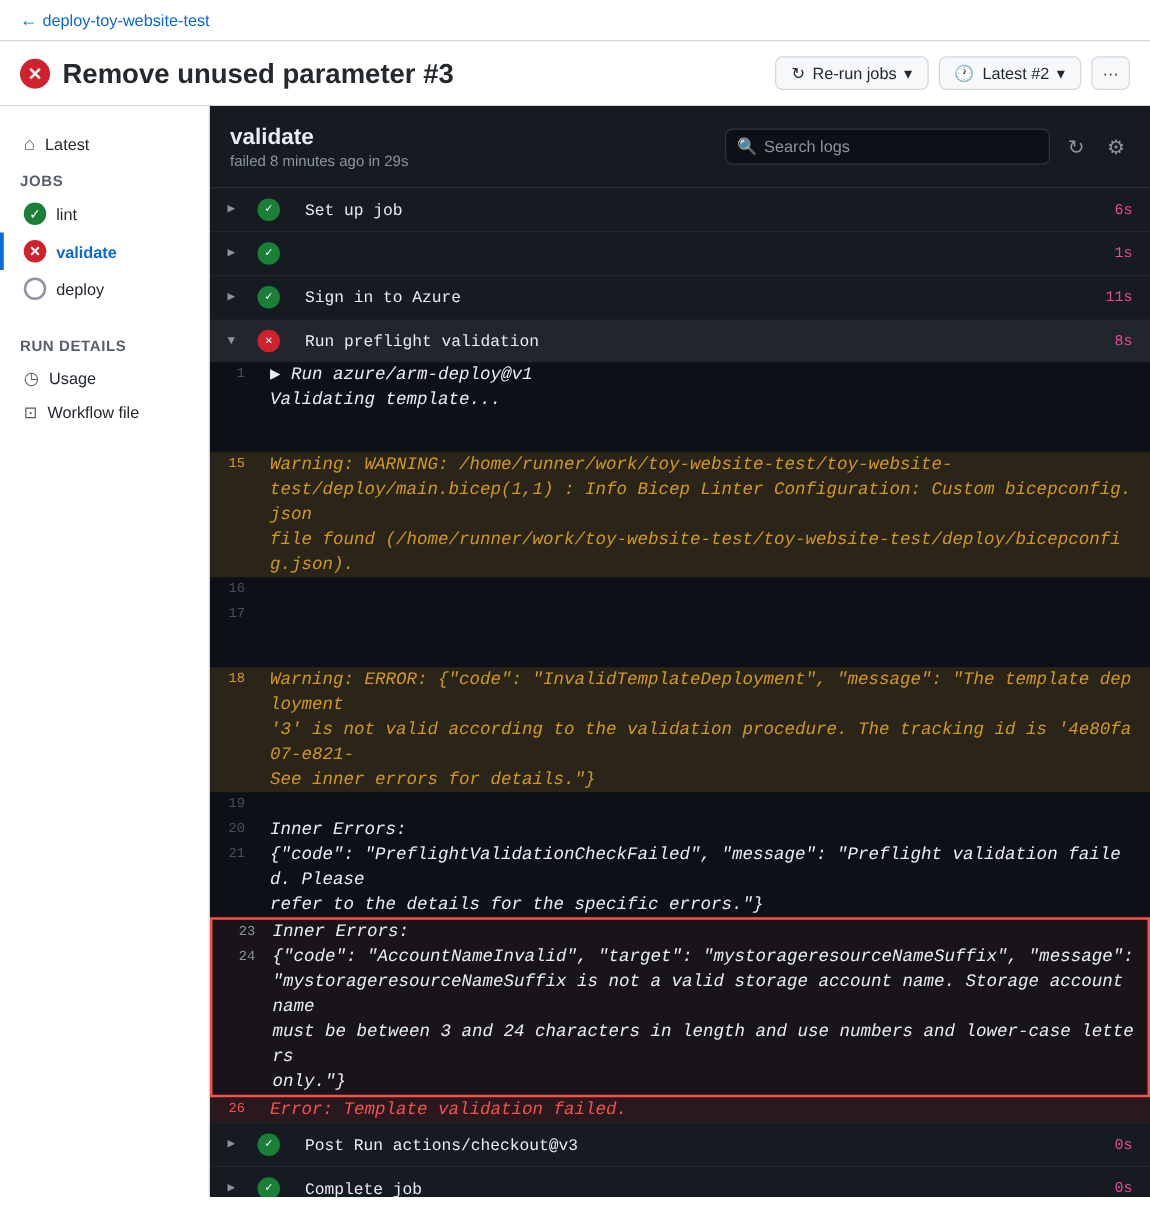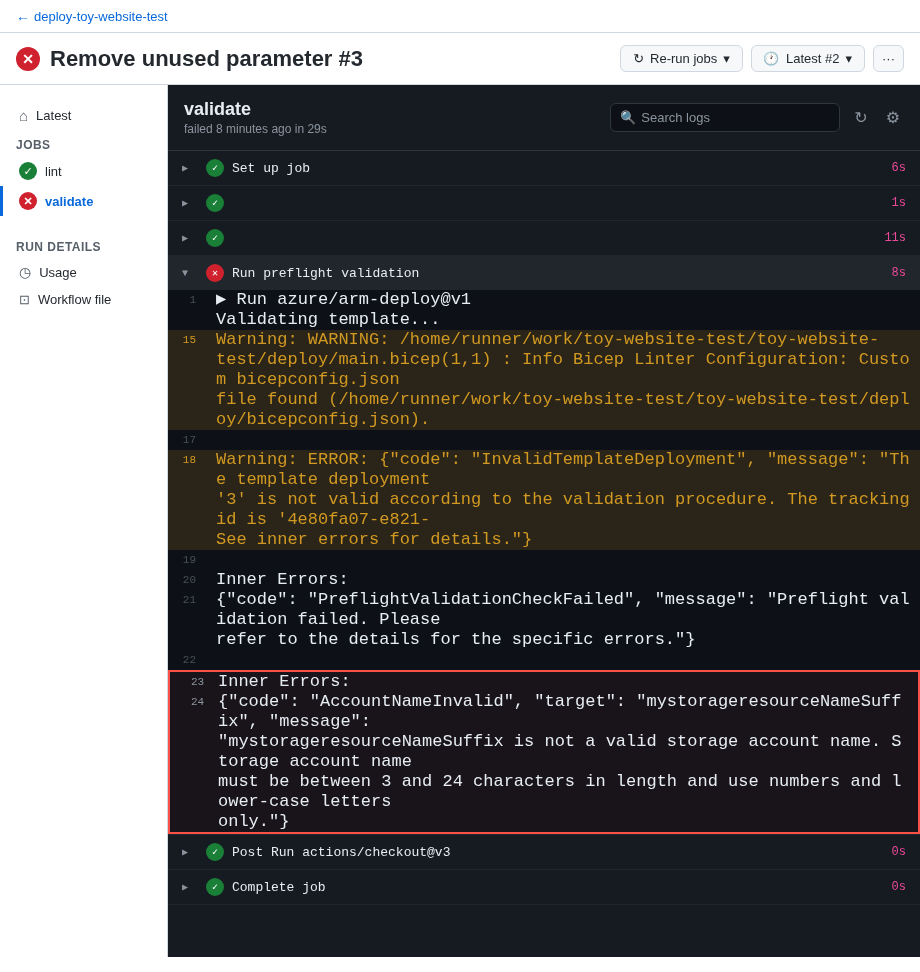--- a/index.html
+++ b/index.html
@@ -30,41 +30,41 @@
     .run-details-section { margin-top: 16px; }
 
     .content-area { flex: 1; background: #161b22; color: #e6edf3; overflow-y: auto; display: flex; flex-direction: column; }
 
     .log-header { padding: 14px 16px; display: flex; align-items: center; justify-content: space-between; border-bottom: 1px solid #30363d; background: #161b22; }
     .log-title { font-size: 18px; font-weight: 600; color: #e6edf3; }
     .log-subtitle { font-size: 12px; color: #8b949e; margin-top: 2px; }
     .log-header-right { display: flex; align-items: center; gap: 10px; }
     .search-input-wrap { position: relative; display: flex; align-items: center; }
     .search-icon-log { position: absolute; left: 10px; color: #8b949e; font-size: 13px; }
-    .search-input { background: #0d1117; border: 1px solid #30363d; border-radius: 6px; color: #e6edf3; padding: 6px 10px 6px 30px; font-size: 13px; width: 230px; outline: none; font-family: inherit; }
+    .search-input { background: #0d1117; border: 1px solid #30363d; border-radius: 6px; color: #e6edf3; padding: 6px 10px 6px 30px; font-size: 13px; width: 260px; outline: none; font-family: inherit; }
     .search-input::placeholder { color: #8b949e; }
     .icon-btn { background: none; border: none; color: #8b949e; cursor: pointer; padding: 4px; font-size: 16px; display: flex; align-items: center; }
 
     .log-body { flex: 1; font-family: "SFMono-Regular", Consolas, "Liberation Mono", Menlo, monospace; font-size: 12px; }
 
     .job-step { border-bottom: 1px solid #21262d; }
     .job-step-header { display: flex; align-items: center; gap: 8px; padding: 8px 14px; cursor: pointer; color: #e6edf3; font-size: 13px; background: #161b22; }
     .step-chevron { color: #8b949e; font-size: 10px; width: 16px; }
     .step-status { width: 18px; height: 18px; border-radius: 50%; display: flex; align-items: center; justify-content: center; font-size: 10px; flex-shrink: 0; }
-    .step-name { flex: 1; }
+    .step-name { flex: 1; margin-left: 12px; }
     .step-duration { color: #ec4899; font-size: 12px; margin-left: auto; }
 
     .job-step-expanded { background: #0d1117; }
     .job-step-expanded .job-step-header { background: #21262d; }
 
     .log-lines { }
     .log-line { display: flex; min-height: 20px; }
     .line-num { color: #484f58; width: 40px; min-width: 40px; text-align: right; padding-right: 12px; padding-left: 8px; user-select: none; font-size: 11px; line-height: 20px; }
-    .line-content { color: #e6edf3; padding: 0 8px; line-height: 20px; white-space: pre-wrap; word-break: break-all; flex: 1; font-size: 17px; }
-    .line-warning { background: rgba(210, 153, 34, 0.15); }
+    .line-content { color: #e6edf3; padding: 0 8px; line-height: 20px; white-space: pre-wrap; word-break: break-all; flex: 1; font-size: 14px; font-style: italic; }
+    .line-warning { background: rgba(210, 153, 34, 0.15); margin-top: 32px; }
     .line-warning .line-content { color: #d29922; }
     .line-warning .line-num { color: #d29922; }
     .error-box { border: 2px solid #f85149; margin: 0; background: rgba(248,81,73,0.05); }
     .error-box .line-num { color: #8b949e; padding-left: 21px; }
     .error-final { background: rgba(248, 81, 73, 0.12); }
     .error-final .line-content { color: #f85149; }
     .error-final .line-num { color: #f85149; }
   </style>
 </head>
 <body>
@@ -109,20 +109,24 @@
     <div class="sidebar-section-label">Jobs</div>
 
     <div class="sidebar-item">
       <span class="status-icon status-green">✓</span>
       <span>lint</span>
     </div>
     <div class="sidebar-item active">
       <span class="status-icon status-red">✕</span>
       <span>validate</span>
     </div>
+    <div class="sidebar-item">
+      <span class="status-icon status-gray"></span>
+      <span>deploy</span>
+    </div>
 
     <div class="run-details-section">
       <div class="sidebar-section-label">Run details</div>
       <div class="sidebar-item">
         <span style="font-size:14px; color:#57606a;">◷</span>
         <span>Usage</span>
       </div>
       <div class="sidebar-item">
         <span style="font-size:13px; color:#57606a;">⊡</span>
         <span>Workflow file</span>
@@ -162,20 +166,21 @@
           <span class="step-chevron">▶</span>
           <span class="step-status status-green">✓</span>
           <span class="step-duration">1s</span>
         </div>
       </div>
 
       <div class="job-step">
         <div class="job-step-header">
           <span class="step-chevron">▶</span>
           <span class="step-status status-green">✓</span>
+          <span class="step-name">Sign in to Azure</span>
           <span class="step-duration">11s</span>
         </div>
       </div>
 
       <div class="job-step job-step-expanded">
         <div class="job-step-header">
           <span class="step-chevron">▼</span>
           <span class="step-status status-red">✕</span>
           <span class="step-name">Run preflight validation</span>
           <span class="step-duration">8s</span>
@@ -193,20 +198,24 @@
             <span class="line-content">Validating template...</span>
           </div>
 
           <div class="log-line line-warning">
             <span class="line-num">15</span>
             <span class="line-content">Warning: WARNING: /home/runner/work/toy-website-test/toy-website-
 test/deploy/main.bicep(1,1) : Info Bicep Linter Configuration: Custom bicepconfig.json
 file found (/home/runner/work/toy-website-test/toy-website-test/deploy/bicepconfig.json).</span>
           </div>
 
+          <div class="log-line">
+            <span class="line-num">16</span>
+            <span class="line-content"> </span>
+          </div>
 
           <div class="log-line">
             <span class="line-num">17</span>
             <span class="line-content"> </span>
           </div>
 
           <div class="log-line line-warning">
             <span class="line-num">18</span>
             <span class="line-content">Warning: ERROR: {"code": "InvalidTemplateDeployment", "message": "The template deployment
 '3' is not valid according to the validation procedure. The tracking id is '4e80fa07-e821-
@@ -222,39 +231,39 @@
             <span class="line-num">20</span>
             <span class="line-content">Inner Errors:</span>
           </div>
 
           <div class="log-line">
             <span class="line-num">21</span>
             <span class="line-content">{"code": "PreflightValidationCheckFailed", "message": "Preflight validation failed. Please
 refer to the details for the specific errors."}</span>
           </div>
 
-          <div class="log-line">
-            <span class="line-num">22</span>
-            <span class="line-content"> </span>
-          </div>
 
           <div class="error-box">
             <div class="log-line">
               <span class="line-num">23</span>
               <span class="line-content">Inner Errors:</span>
             </div>
             <div class="log-line">
               <span class="line-num">24</span>
               <span class="line-content">{"code": "AccountNameInvalid", "target": "mystorageresourceNameSuffix", "message":
 "mystorageresourceNameSuffix is not a valid storage account name. Storage account name
 must be between 3 and 24 characters in length and use numbers and lower-case letters
 only."}</span>
             </div>
           </div>
 
+          <div class="log-line error-final">
+            <span class="line-num">26</span>
+            <span class="line-content">Error: Template validation failed.</span>
+          </div>
         </div>
       </div>
 
       <div class="job-step">
         <div class="job-step-header">
           <span class="step-chevron">▶</span>
           <span class="step-status status-green">✓</span>
           <span class="step-name">Post Run actions/checkout@v3</span>
           <span class="step-duration">0s</span>
         </div>

